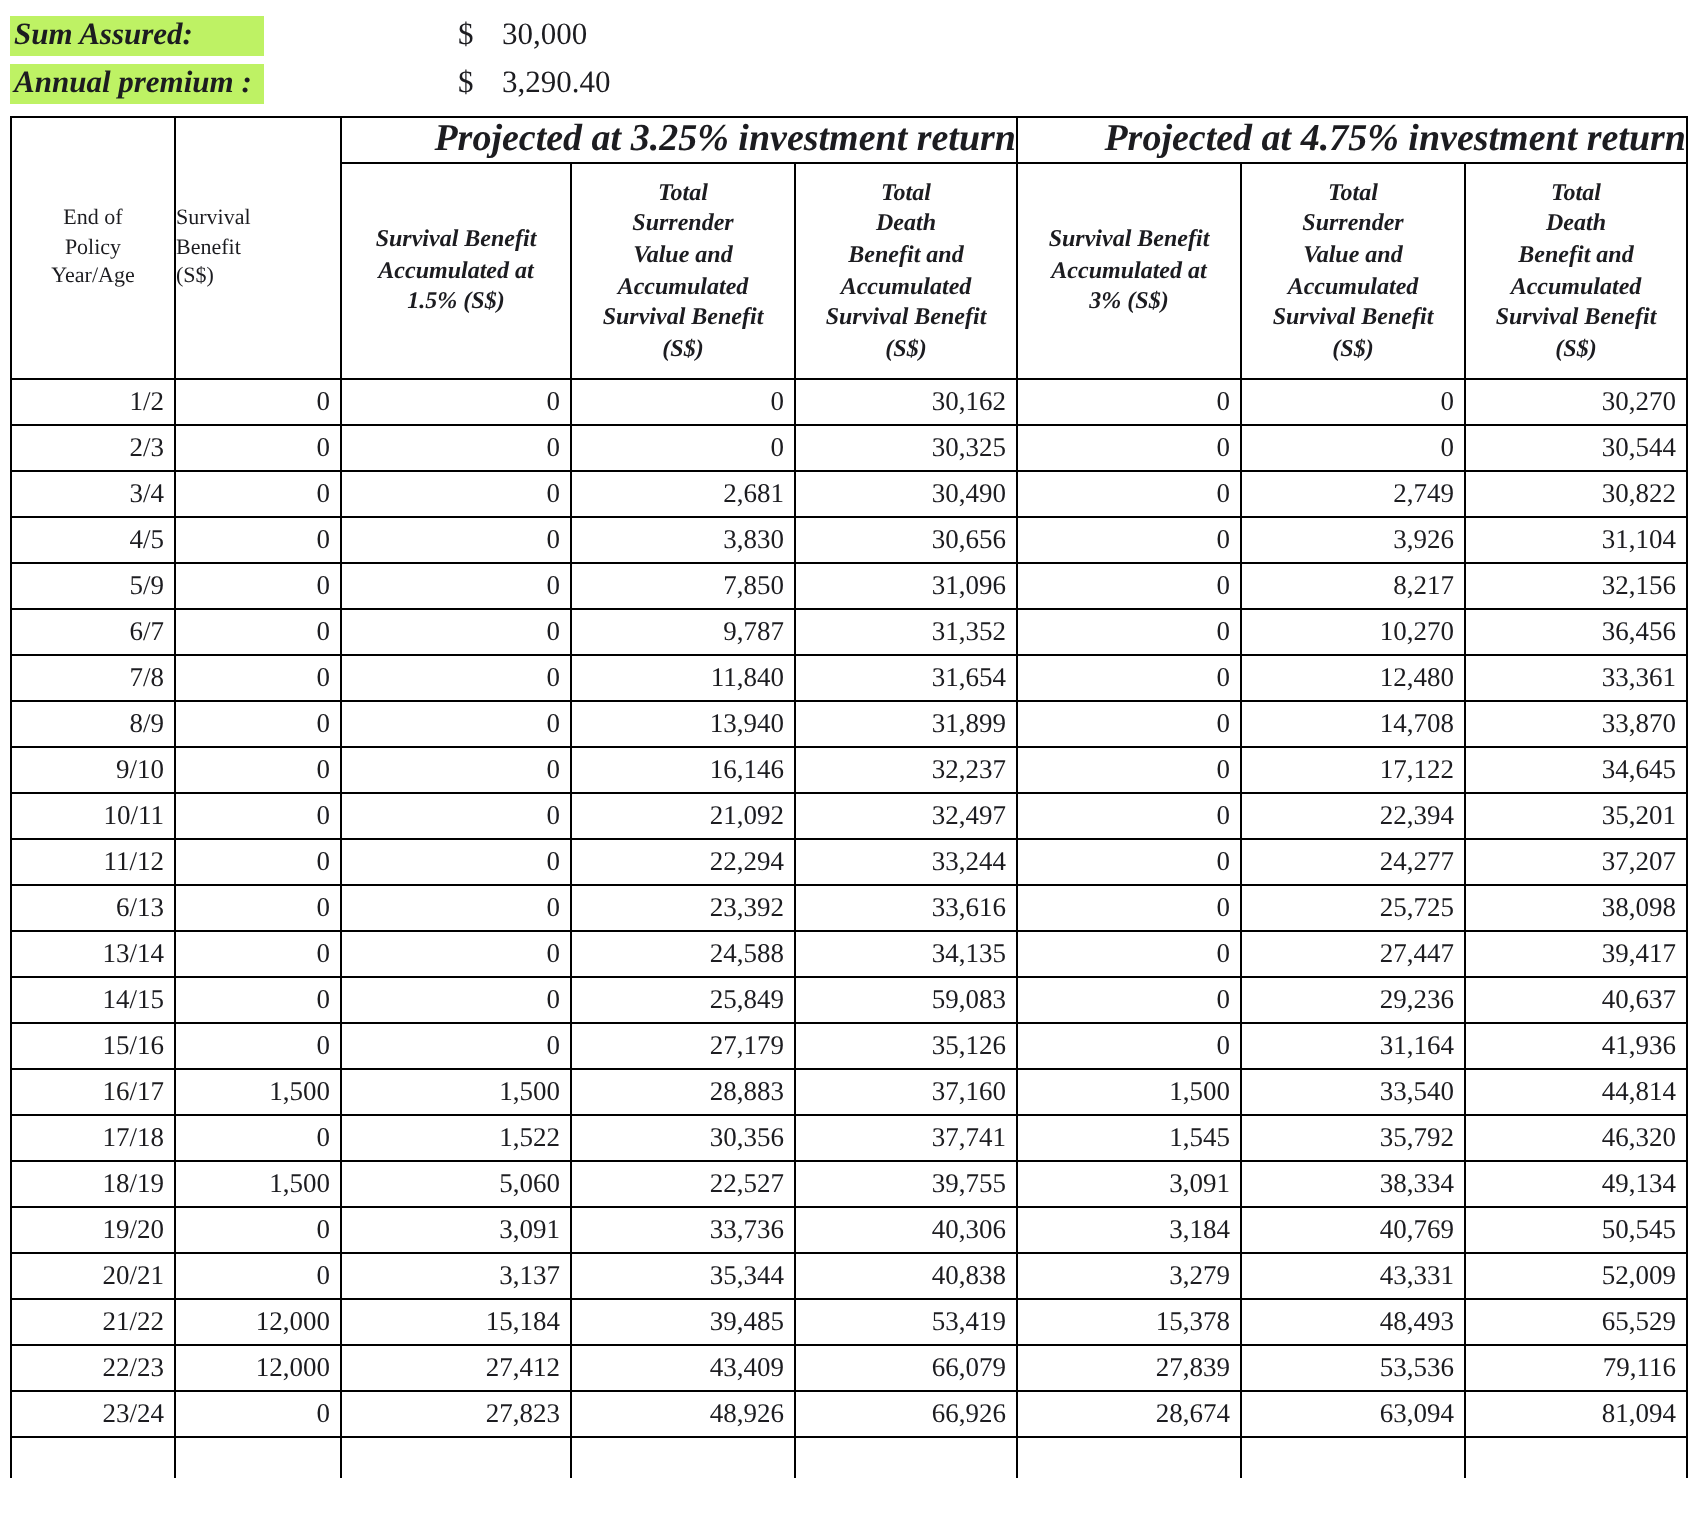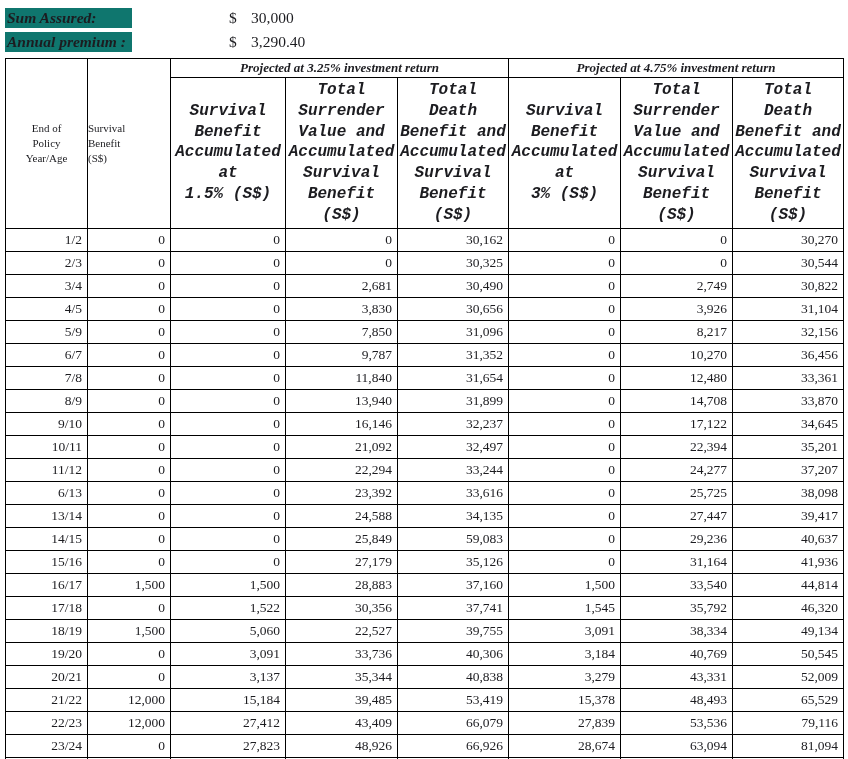--- a/index.html
+++ b/index.html
@@ -10,21 +10,21 @@
     font-family: "Liberation Serif", "DejaVu Serif", serif;
     color: #1c1c20;
   }
   .page { padding: 6px 5px 0 5px; }
 
   
   .info-row { display: flex; align-items: center; height: 24px; }
   .info-label {
     display: inline-block;
     width: 127px;
-    background: #0f766e;
+    background: #bef264;
     font-weight: bold;
     font-style: italic;
     font-size: 15.5px;
     padding: 1px 3px 1px 2px;
     white-space: nowrap;
   }
   .info-value {
     display: flex;
     margin-left: 97px;
     font-size: 15.5px;
@@ -39,37 +39,36 @@
     width: 838px;
   }
   table.benefit th, table.benefit td {
     border: 1px solid #000;
     overflow: hidden;
   }
   th.group {
     height: 19px;
     font-weight: bold;
     font-style: italic;
-    font-size: 13px;
-    text-align: center;
+    font-size: 19px;
+    text-align: right;
     vertical-align: middle;
   }
   tr.subhead th { height: 108px; vertical-align: middle; text-align: center; white-space: pre-line; padding: 2px; }
   th.plain {
     font-weight: normal;
     font-style: normal;
     font-size: 11px;
     line-height: 1.35;
   }
   th.sub {
     font-weight: bold;
     font-style: italic;
-    font-size: 16px;
+    font-size: 12px;
     line-height: 1.3;
-    font-family: Liberation Mono, monospace;
   }
   table.benefit td {
     height: 23px;
     font-size: 13.5px;
     text-align: right;
     padding: 0 5px 0 0;
     white-space: nowrap;
     background: #fff;
   }
   tr.partial td { height: 20px; border-bottom: none; }

